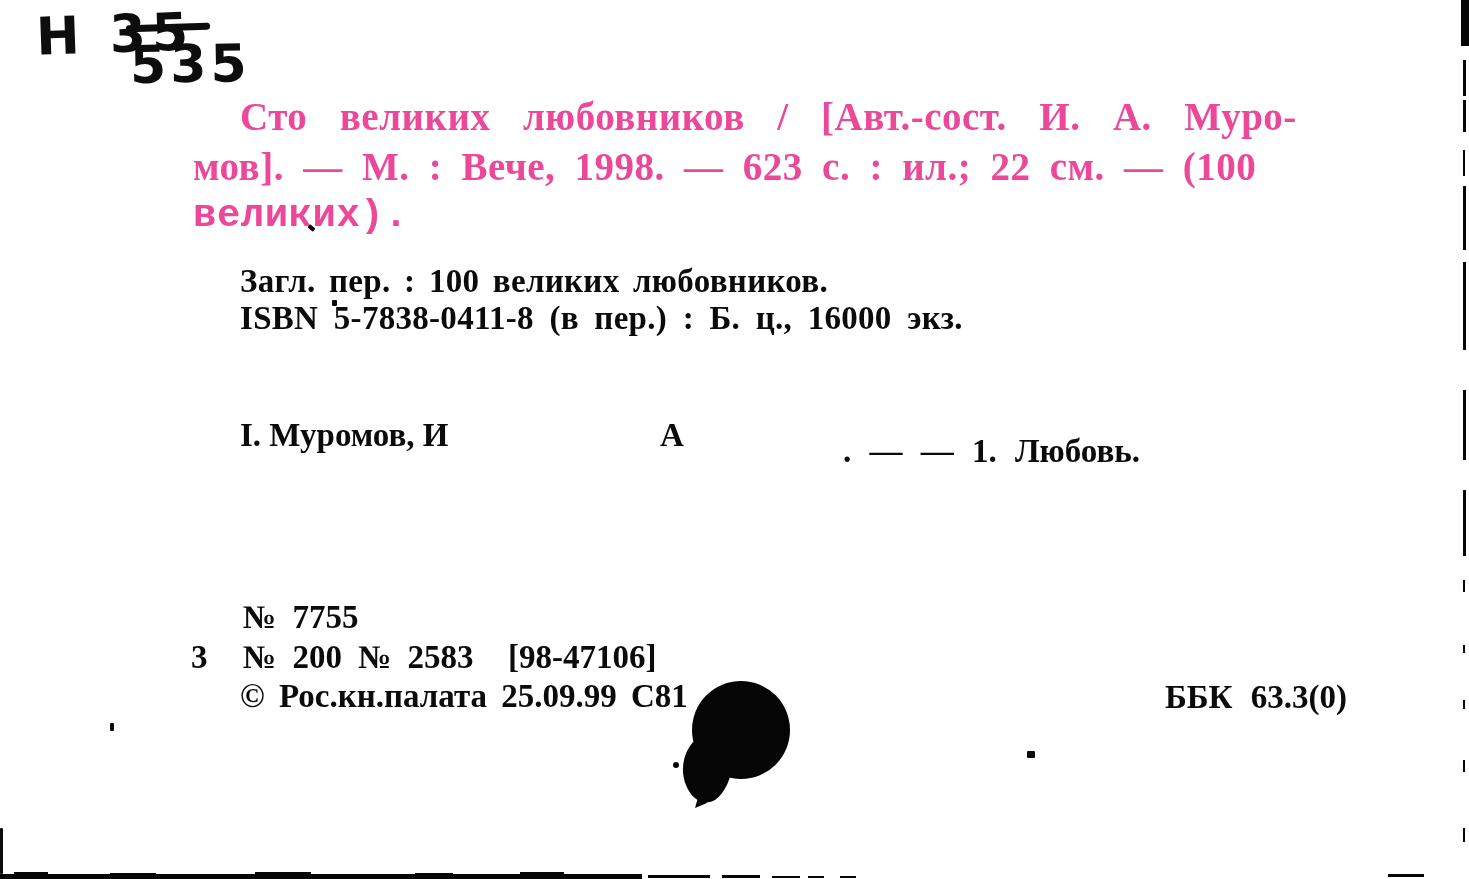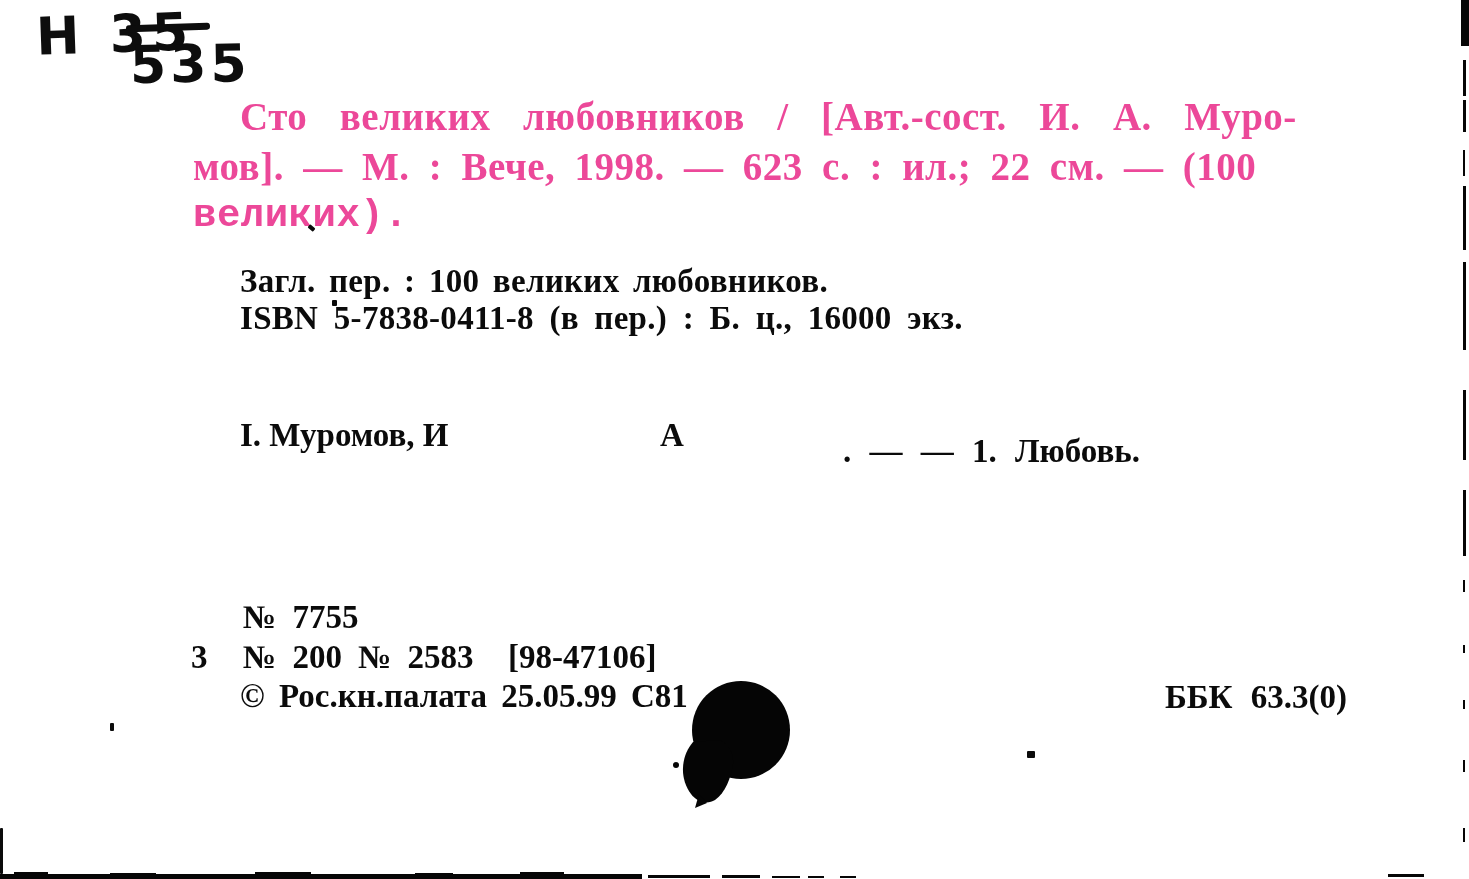--- a/index.html
+++ b/index.html
@@ -79,21 +79,21 @@
   <div class="abs note" style="left:240px; top:273px; word-spacing:7px;text-align:right;">ISBN 5-7838-0411-8 (в пер.) : Б. ц., 16000 экз.</div>
 
   <div class="abs trace" style="left:240px; top:417px;">I. Муромов, И</div>
   <div class="abs trace" style="left:660px; top:417px;">А</div>
   <div class="abs trace" style="left:843px; top:417px; word-spacing:10px;margin-top:16px;">. — — 1. Любовь.</div>
 
   <div class="abs foot" style="left:243px; top:599px; word-spacing:8px;">№ 7755</div>
   <div class="abs foot" style="left:191px; top:639px;">3</div>
   <div class="abs foot" style="left:243px; top:639px; word-spacing:8px;">№ 200 № 2583</div>
   <div class="abs foot" style="left:508px; top:639px;">[98-47106]</div>
-  <div class="abs foot" style="left:240px; top:678px; word-spacing:6px;">© Рос.кн.палата 25.05.99 С81</div>
+  <div class="abs foot" style="left:240px; top:678px; word-spacing:6px;">© Рос.кн.палата 25.09.99 С81</div>
 
   <div class="abs foot right-codes" style="right:122px; top:597px;">
     <div style="word-spacing:10px;">ББК 63.3(0)</div>
   </div>
 
   <svg style="left:655px; top:670px;" width="160" height="145" viewBox="0 0 160 145" aria-hidden="true">
     <circle cx="86" cy="60" r="49" fill="#050505"></circle>
     <path d="M 38 72 C 26 86 24 108 36 124 C 42 132 52 135 60 130 C 70 123 76 108 78 94 C 79 84 74 74 64 70 Z" fill="#050505"></path>
     <path d="M 44 124 L 40 138 L 52 133 Z" fill="#050505"></path>
     <circle cx="21" cy="95" r="3" fill="#050505"></circle>

